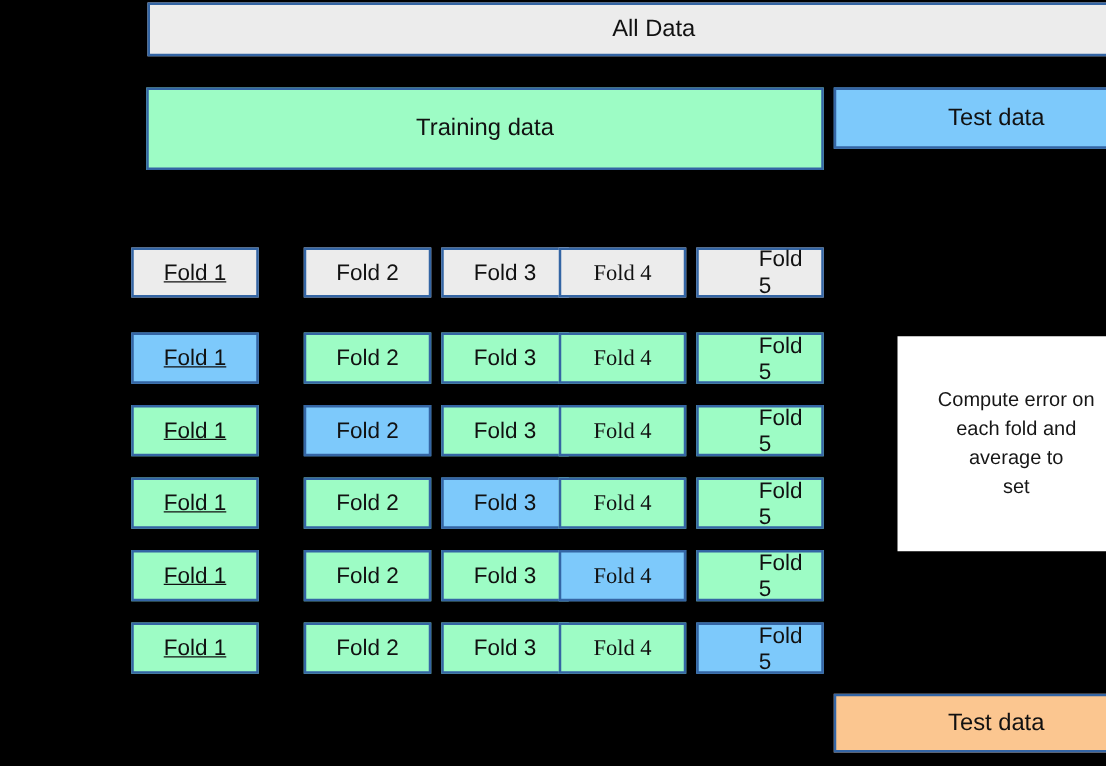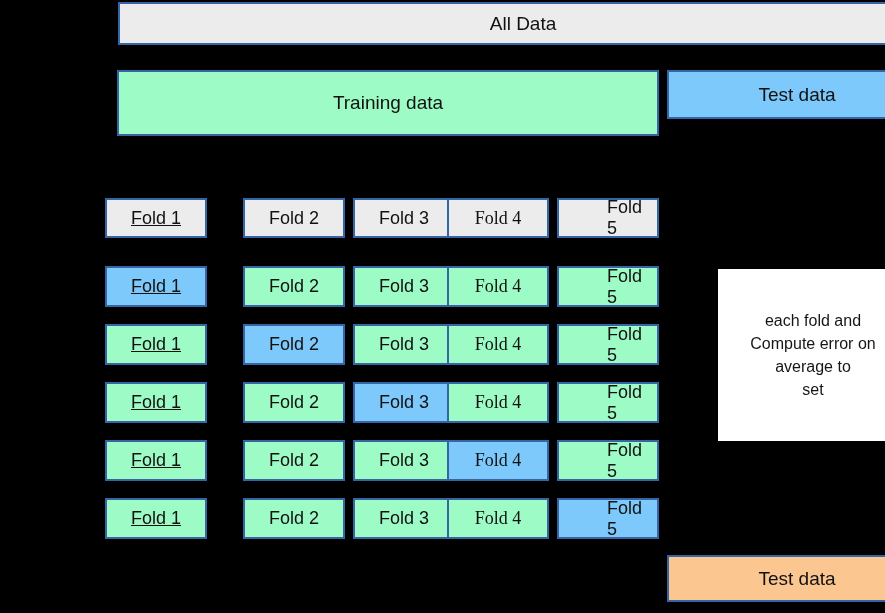--- a/index.html
+++ b/index.html
@@ -127,21 +127,21 @@
     <div class="cell col0" data-state="train">Fold 1</div>
     <div class="cell col1" data-state="train">Fold 2</div>
     <div class="cell col2" data-state="train">Fold 3</div>
     <div class="cell col3" data-state="train">Fold 4</div>
     <div class="cell col4" data-state="test">Fold 5</div>
   </div>
 
   <div class="white-plain edge-white"></div>
 
   <div class="note-box">
+    <div>Compute error on</div>
     <div>each fold and</div>
-    <div>Compute error on</div>
     <div>average to</div>
     <div>set</div>
   </div>
 
   <div class="box orange test-bottom">Test data</div>
 
 </div>
 
 </body></html>

